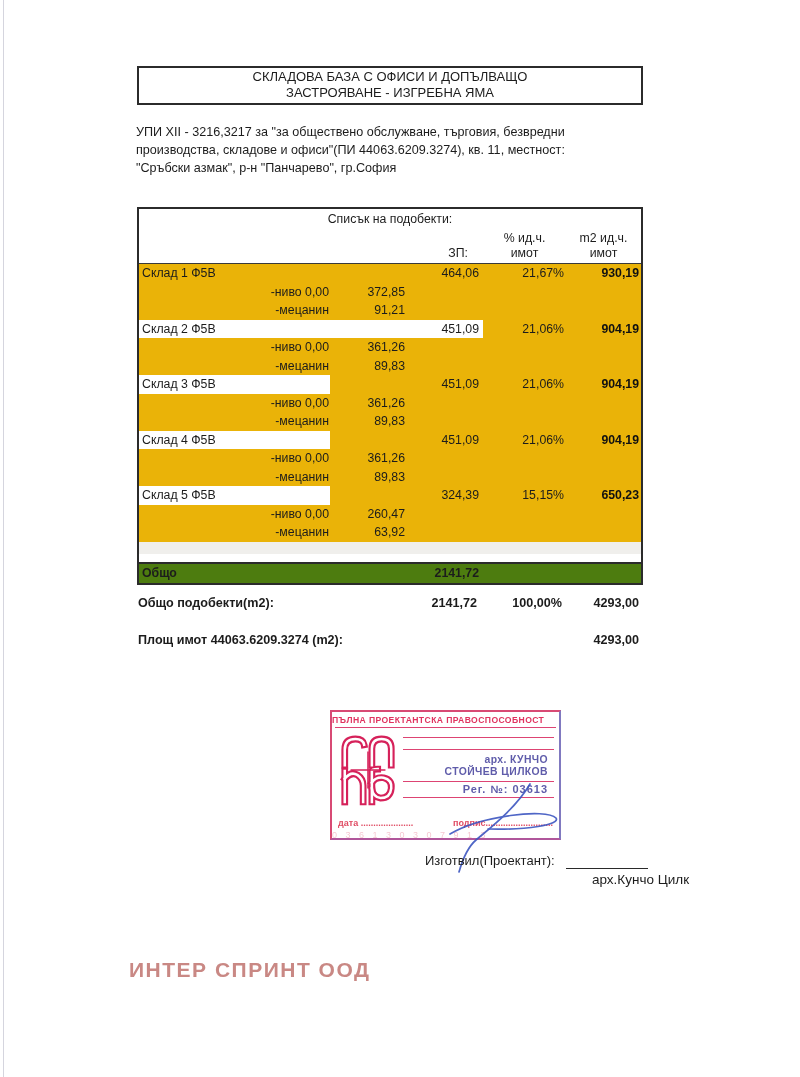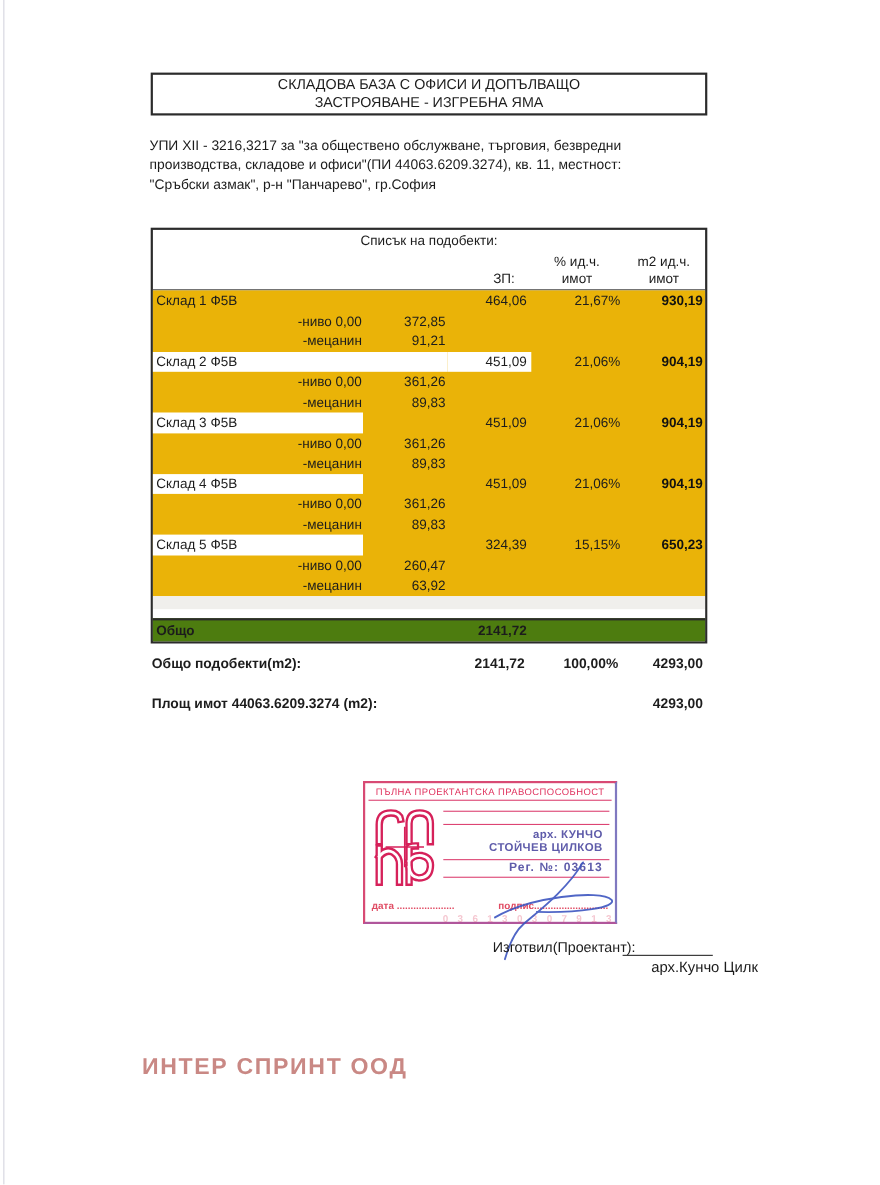--- a/index.html
+++ b/index.html
@@ -46,42 +46,42 @@
   .sum1{top:595px;} .sum2{top:632px;}
   .s-label{grid-column:1 / span 3;padding-left:1px;}
   .s-label4{grid-column:1 / span 4;padding-left:1px;}
   .s-zp{grid-column:4;text-align:right;padding-right:4px;}
   .s-pct{grid-column:5;text-align:right;padding-right:2px;}
   .s-m2{grid-column:6;text-align:right;padding-right:0;}
 
   
   .stamp{position:absolute;left:330px;top:710px;width:227px;height:126px;
          border:2px solid #d84a74;border-right-color:#8079c0;border-bottom-color:#b0569b;}
-  .stamp-head{color:#e0335f;font-size:8.6px;font-weight:normal;letter-spacing:0.4px;
-              text-align:center;padding-top:3px;line-height:10px;}
+  .stamp-head{color:#e0335f;font-size:8.6px;font-weight:bold;letter-spacing:0.4px;
+              text-align:left;padding-top:3px;line-height:10px;}
   .rule{border-top:1.5px solid #dd4473;}
   .rule-full{margin:2px 3px 0 3px;}
   .stamp-body{display:flex;margin-top:2px;}
   .kab{margin:2px 4px 0 5px;}
   .stamp-right{flex:1;margin-right:5px;}
   .sr-rule1{margin-top:7px;} .sr-rule2{margin-top:11px;}
   .stamp-name{color:#5f5caa;font-size:10.4px;font-weight:bold;letter-spacing:0.4px;
               text-align:right;line-height:12px;margin-top:4px;padding-right:6px;}
   .sr-rule3{margin-top:3px;}
   .stamp-reg{color:#5f5caa;font-size:11px;font-weight:bold;letter-spacing:1px;
              text-align:right;padding-right:6px;line-height:14px;}
   .sr-rule4{margin-top:1px;}
   .stamp-datesign{display:flex;justify-content:space-between;color:#e04b63;font-size:9px;
                   font-weight:bold;padding:10px 6px 0 6px;line-height:10px;}
-  .stamp-ghost{color:#e0506e;opacity:0.32;font-size:9px;font-weight:bold;letter-spacing:3px;
-               text-align:right;filter:blur(0.4px);margin-top:2px;}
+  .stamp-ghost{color:#e0506e;opacity:0.32;font-size:9px;font-weight:normal;letter-spacing:3px;
+               text-align:left;filter:blur(0.4px);margin-top:2px;}
   .sig{position:absolute;left:428px;top:778px;}
 
   
-  .prep-label{position:absolute;left:448px;top:853px;font-size:13px;}
+  .prep-label{position:absolute;left:425px;top:853px;font-size:13px;}
   .prep-line{position:absolute;left:566px;top:868px;width:82px;border-top:1.2px solid #2a2a2a;}
   .prep-name{position:absolute;left:592px;top:872px;font-size:13.5px;}
 
   
   .company{position:absolute;left:129px;top:958px;font-size:21px;font-weight:bold;
            letter-spacing:1.5px;color:#c98884;}
 </style>
 </head>
 <body>
 

